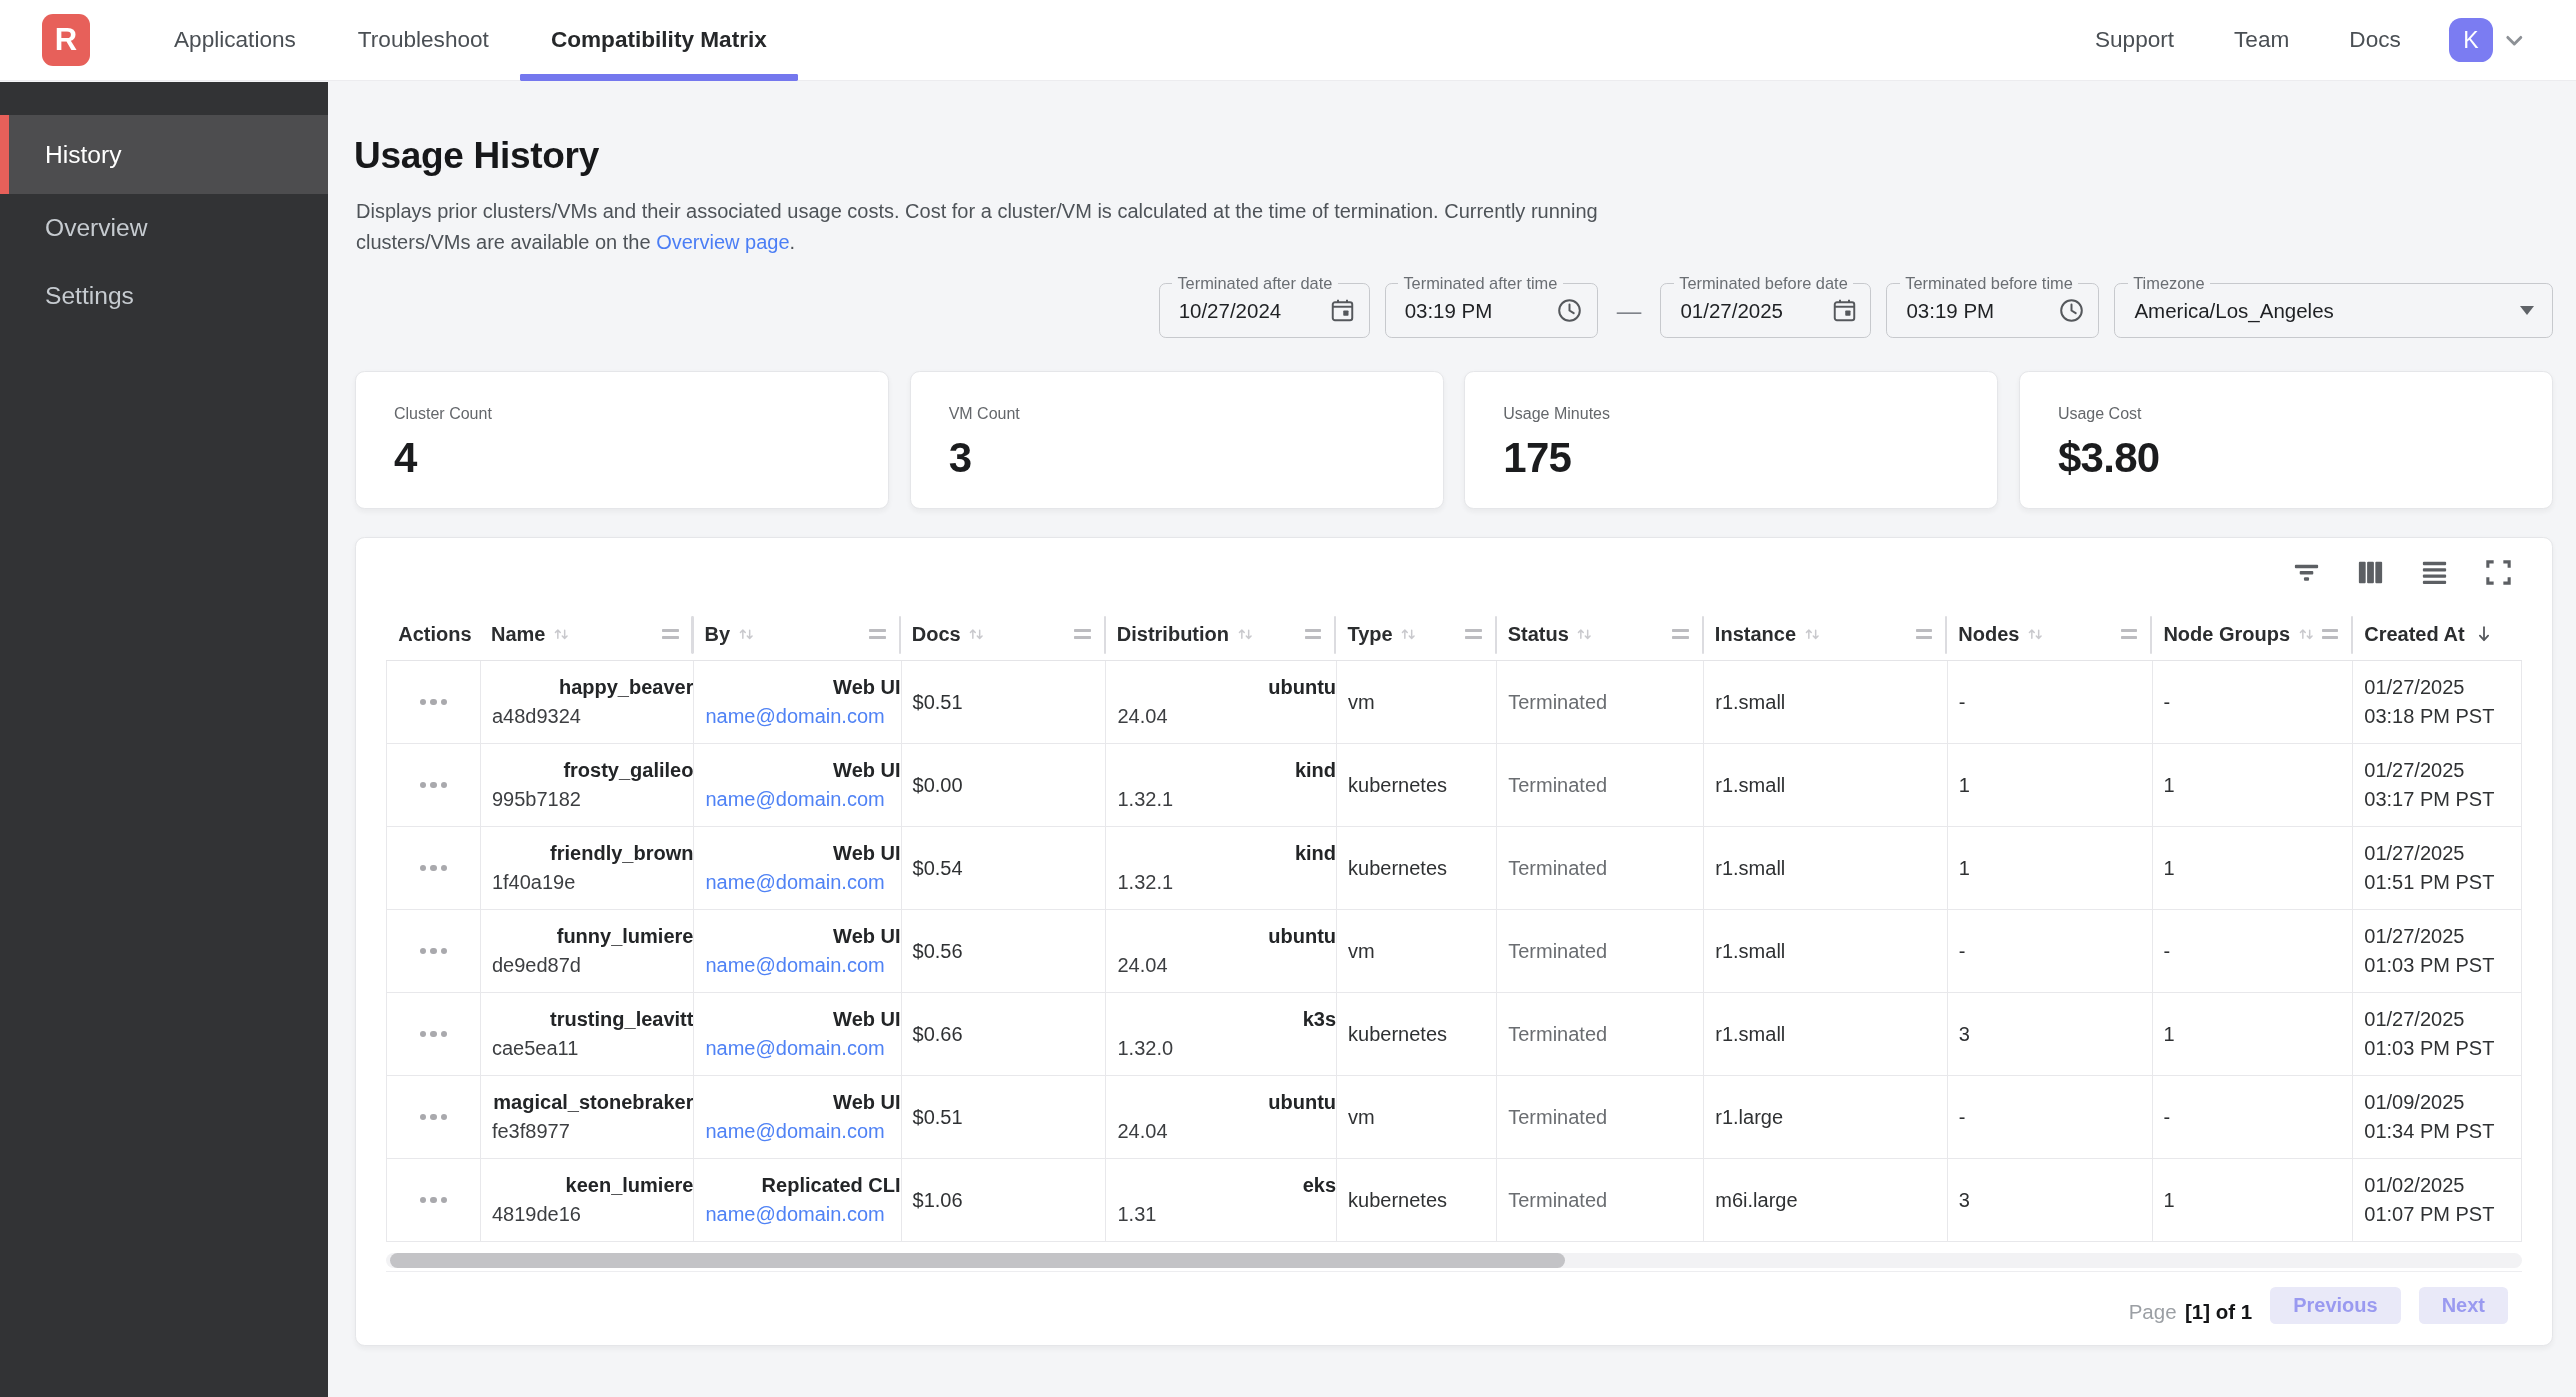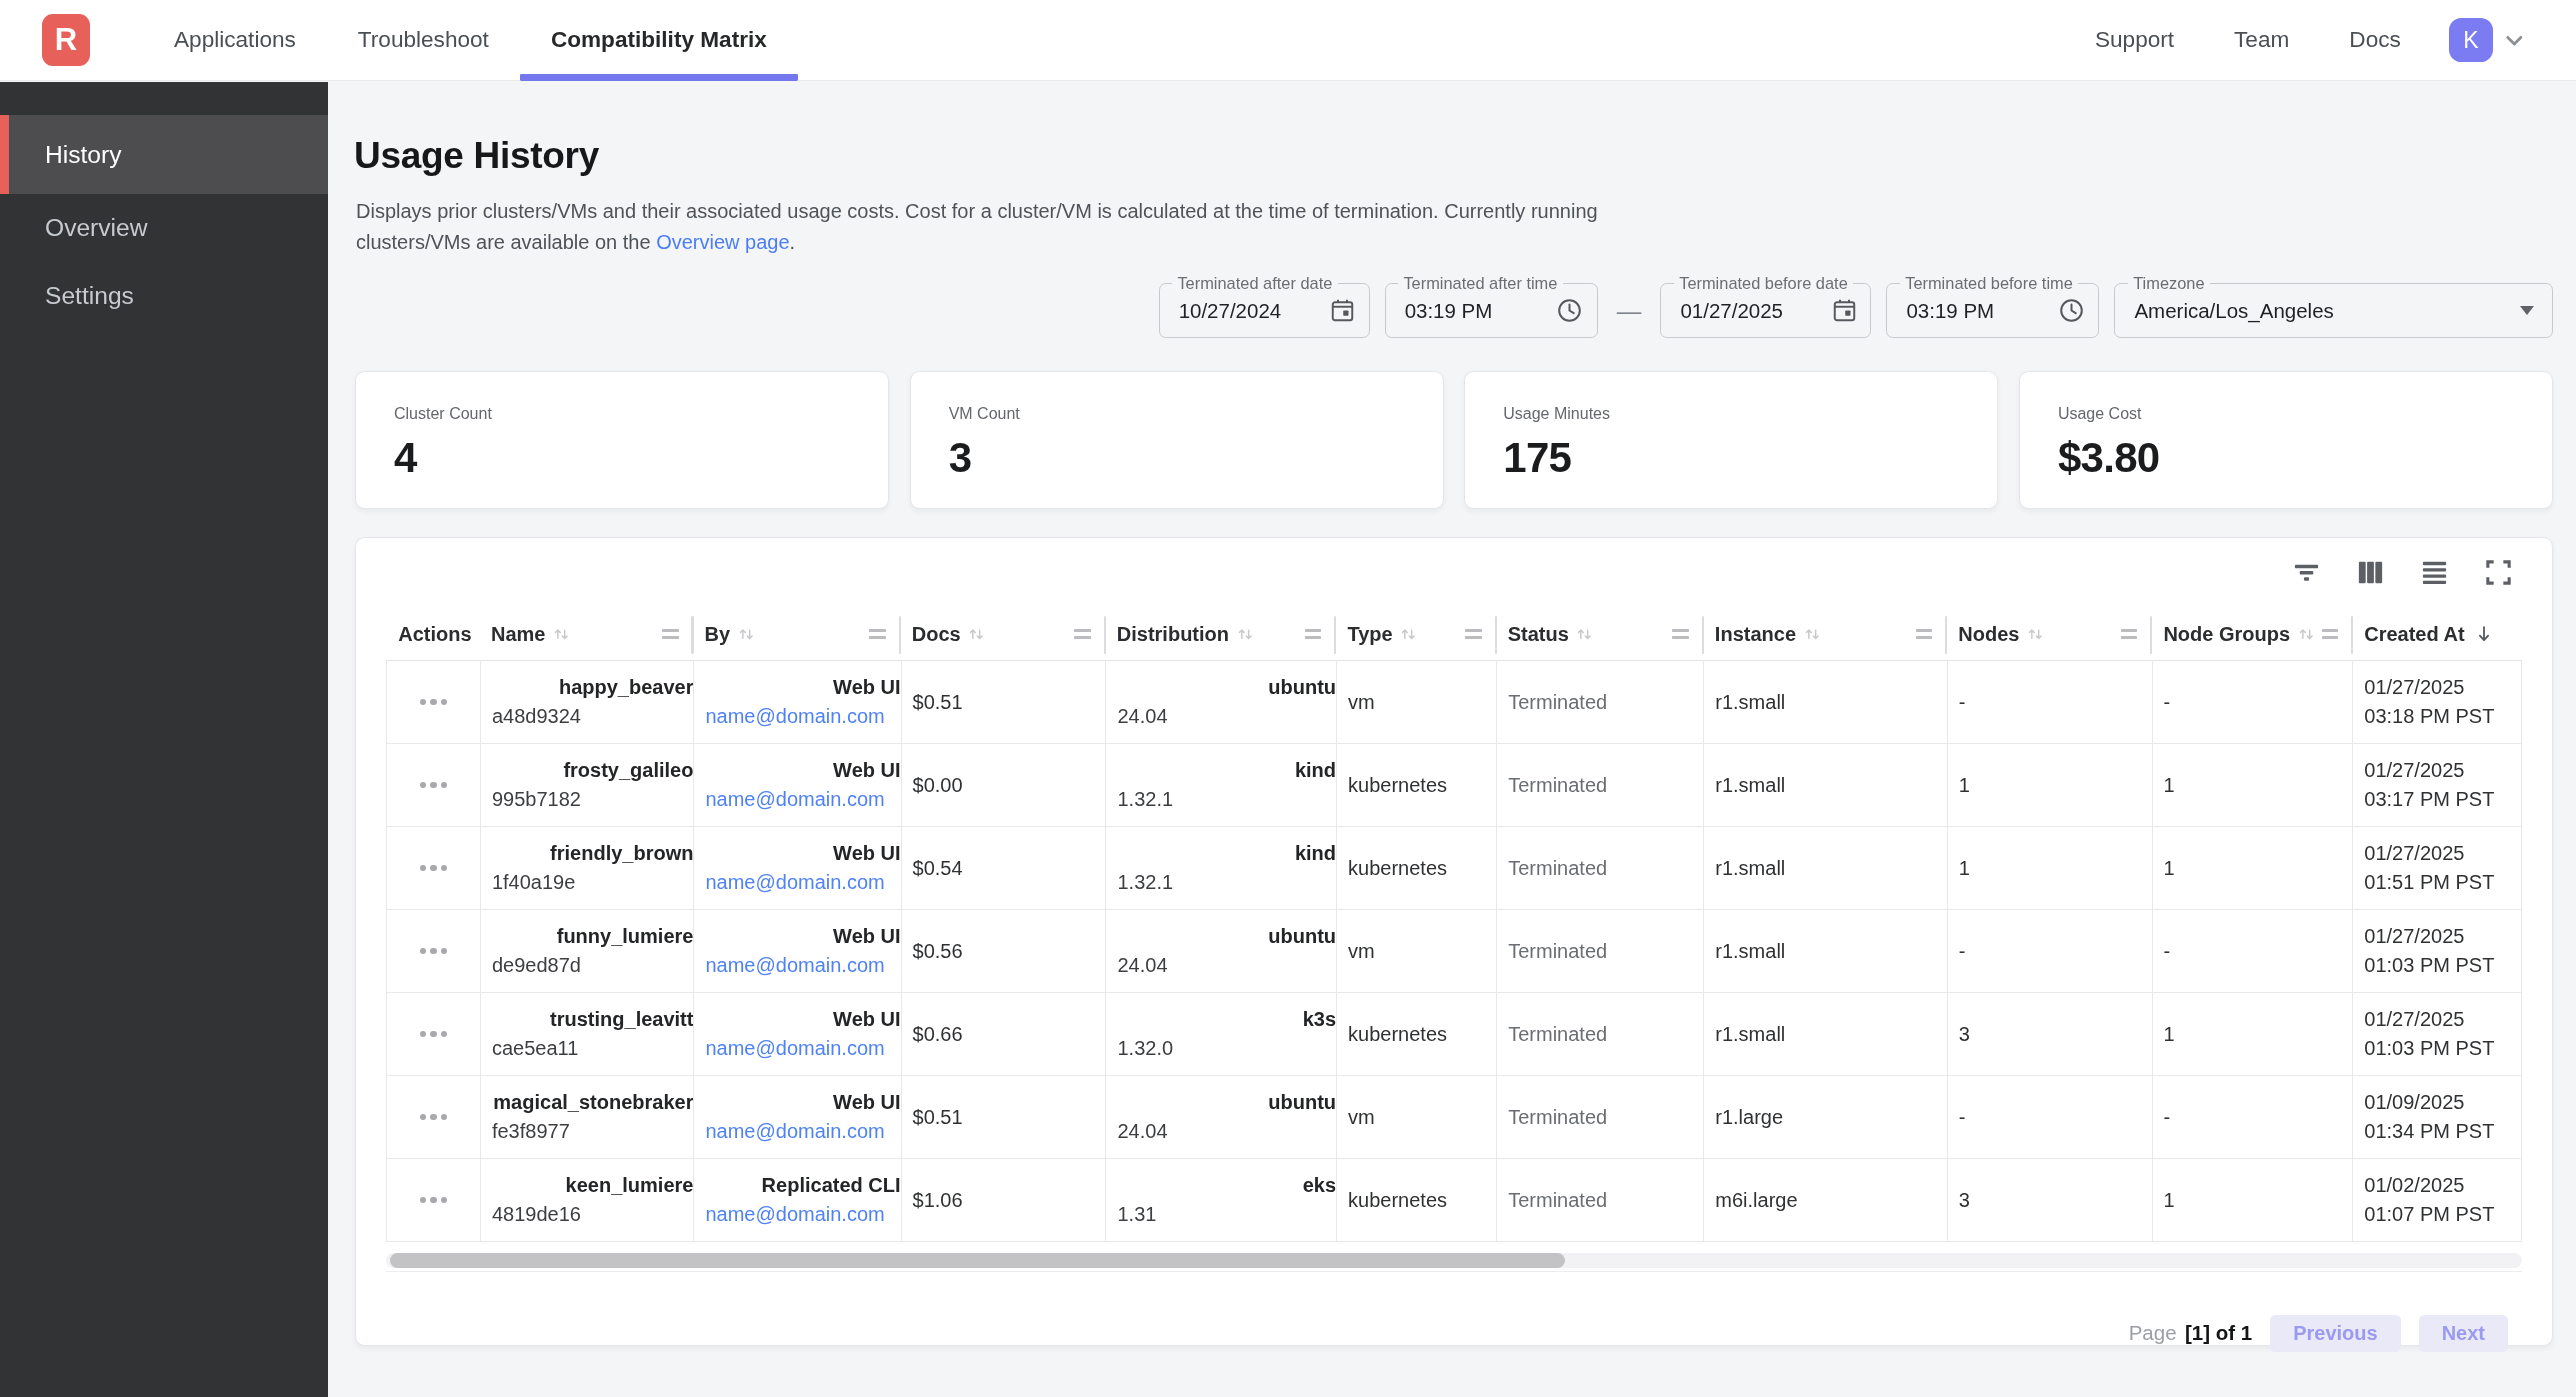--- a/index.html
+++ b/index.html
@@ -137,21 +137,21 @@
 
   
   .hscroll {
     position:absolute; left:30px; right:30px; top:711px; height:23px;
     border-bottom:1.4px solid #ededf0;
   }
   .hscroll .track { position:absolute; left:0; right:0; top:4.1px; height:15px; border-radius:8.2px; background:#f2f2f4; }
   .hscroll .thumb { position:absolute; left:4.1px; width:1175px; top:4.1px; height:15px; border-radius:8.2px; background:#c3c3c6; cursor:grab; }
 
   
-  .pagination { position:absolute; right:44px; top:748px; height:38px; display:flex; align-items:center; gap:18px;margin-top:28px; }
+  .pagination { position:absolute; right:44px; top:748px; height:38px; display:flex; align-items:flex-end; gap:18px; }
   .pg-label { font-size:20.5px; color:#9b9fa4; }
   .pg-value { font-size:20.5px; font-weight:bold; color:#141517; margin-left:-9.6px; }
   .pg-btn {
     height:37px; padding:0 23px; border:none; border-radius:5.5px;
     background:#e9e9f8; color:#9a9af0; font-size:20px; font-weight:bold;
     font-family:"Liberation Sans", sans-serif; display:flex; align-items:center; cursor:pointer;
   }
 </style>
 </head>
 <body>

